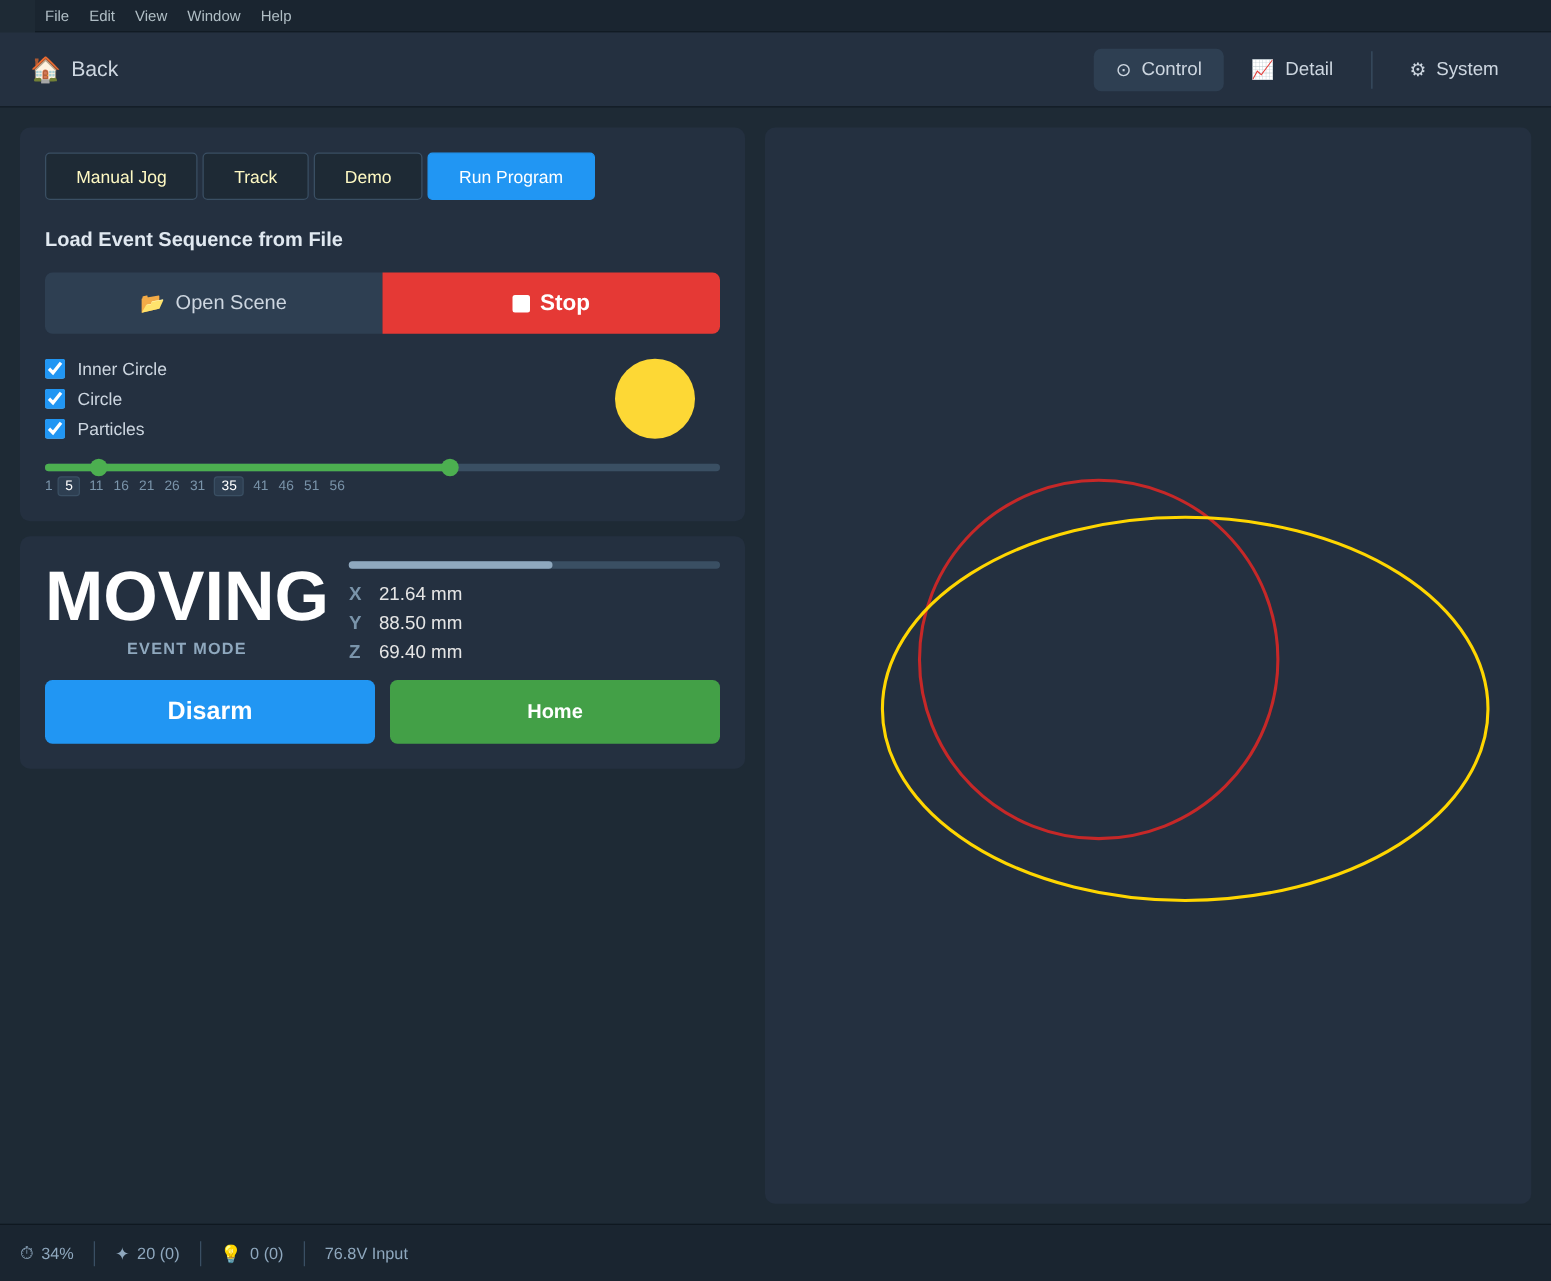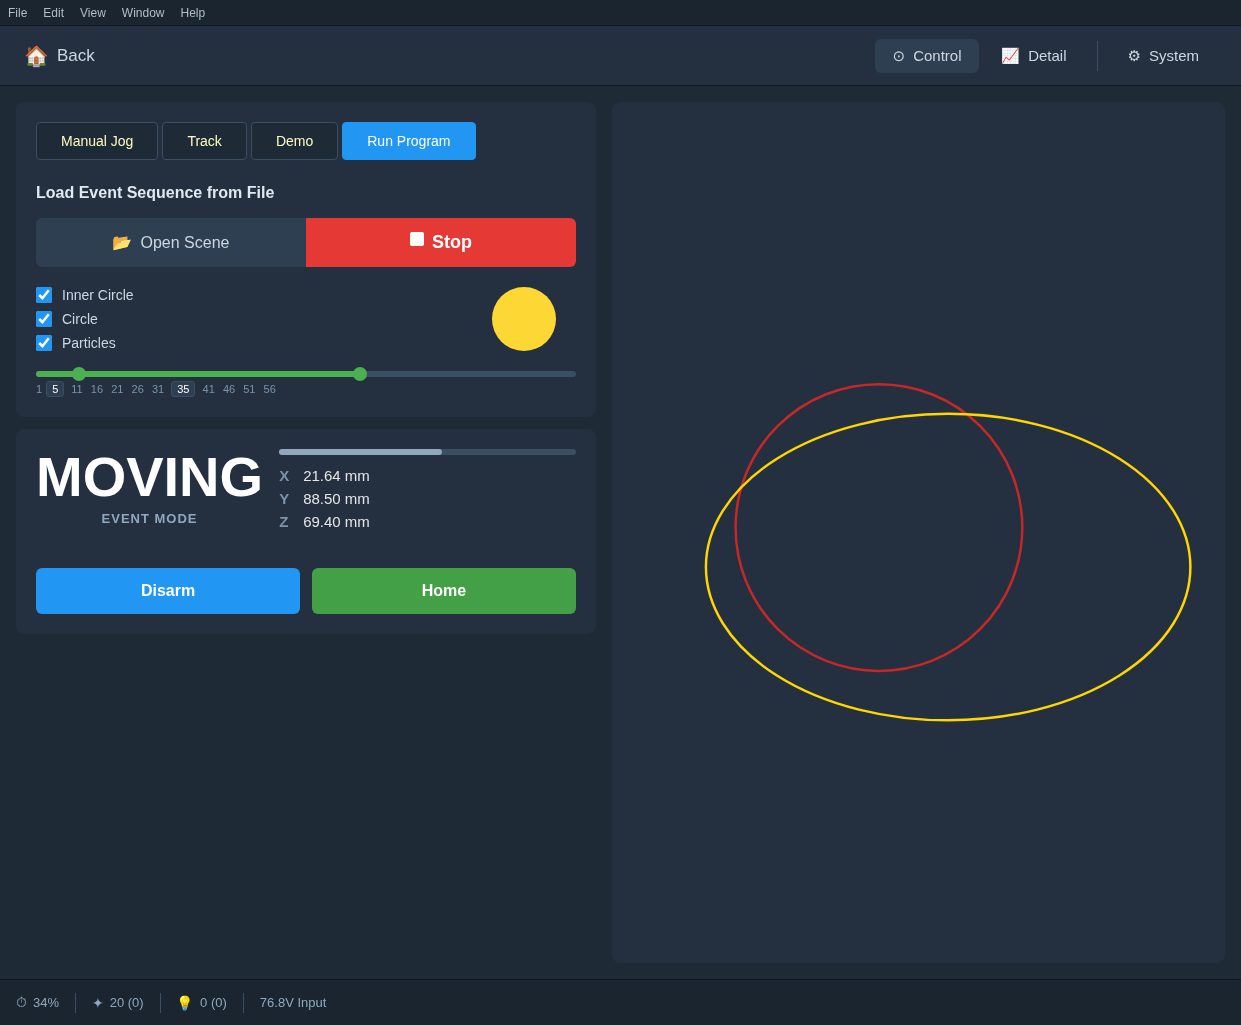--- a/index.html
+++ b/index.html
@@ -16,20 +16,21 @@
 
     
     .menubar {
       background: #1a2530;
       display: flex;
       align-items: center;
       padding: 2px 8px;
       gap: 16px;
       height: 26px;
       border-bottom: 1px solid #0f1820;
+      margin-left: 28px;
     }
     .menubar span {
       font-size: 12px;
       color: #b0bec5;
       cursor: pointer;
     }
 
     
     .topnav {
       background: #243040;
@@ -144,21 +145,21 @@
       border: none;
       color: #cdd6e0;
       font-size: 16px;
       padding: 14px 20px;
       border-radius: 6px 0 0 6px;
       cursor: pointer;
     }
     .stop-btn {
       flex: 1;
       display: flex;
-      align-items: flex-start;
+      align-items: center;
       justify-content: center;
       gap: 8px;
       background: #e53935;
       border: none;
       color: #fff;
       font-size: 18px;
       font-weight: 600;
       padding: 14px 20px;
       border-radius: 0 6px 6px 0;
       cursor: pointer;
@@ -249,21 +250,21 @@
       margin-top: 4px;
     }
 
     
     .status-card {
       background: #243040;
       border-radius: 8px;
       padding: 20px;
       display: flex;
       flex-direction: column;
-      gap: 28px;
+      gap: 4px;
     }
     .status-row {
       display: flex;
       gap: 16px;
       align-items: flex-start;
     }
     .moving-text {
       font-size: 56px;
       font-weight: 900;
       color: #fff;
@@ -312,21 +313,21 @@
       gap: 12px;
       margin-top: 4px;
     }
     .disarm-btn {
       flex: 1;
       background: #2196f3;
       color: #fff;
       border: none;
       border-radius: 6px;
       padding: 14px;
-      font-size: 16px;
+      font-size: 20px;
       font-weight: 600;
       cursor: pointer;
     }
     .home-btn {
       flex: 1;
       background: #43a047;
       color: #fff;
       border: none;
       border-radius: 6px;
       padding: 14px;

